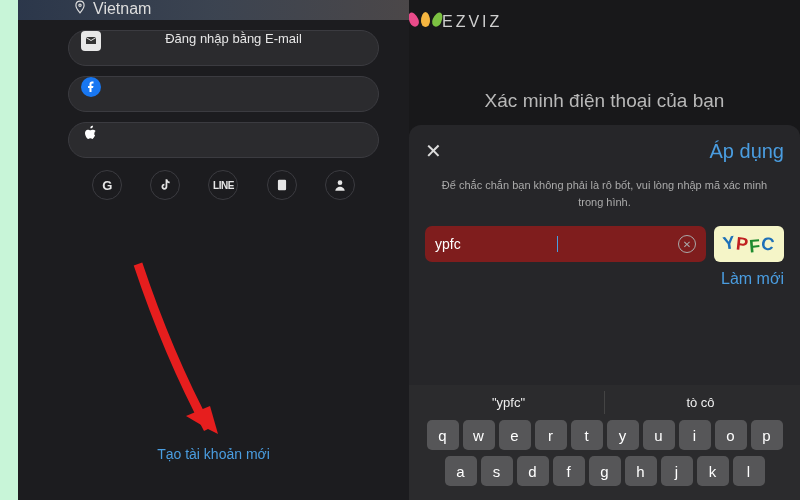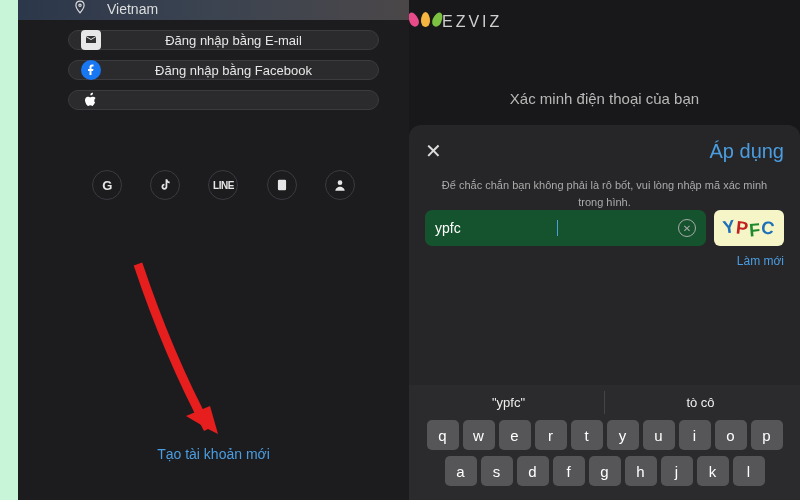--- a/index.html
+++ b/index.html
@@ -3,25 +3,25 @@
 <meta charset="utf-8">
 <style>
   * { margin: 0; padding: 0; box-sizing: border-box; font-family: -apple-system, BlinkMacSystemFont, sans-serif; }
   body { width: 800px; height: 500px; display: flex; background: #8fd4ff; overflow: hidden; }
   .border-left { width: 18px; background: #c8f5d8; }
   .phone { flex: 1; background: #1a1a1d; color: #fff; position: relative; overflow: hidden; }
   .phone-left { background: #1c1c1f; }
   .phone-right { background: #18181a; }
   
   
-  .country-pill { position: absolute; top: 0; left: 55px; display: flex; align-items: center; gap: 20px; color: #ddd; font-size: 14px; }
+  .country-pill { position: absolute; top: 0; left: 55px; display: flex; align-items: center; gap: 6px; color: #ddd; font-size: 16px; }
   .pin-icon svg { width: 14px; height: 14px; stroke: #ddd; fill: none; }
   .header-bg { position: absolute; top: -10px; left: 0; right: 0; height: 30px; background: linear-gradient(90deg, #3b5276 0%, #5b6b82 50%, #7a7272 100%); opacity: 0.5; }
   .login-buttons { position: absolute; top: 30px; left: 50px; right: 30px; display: flex; flex-direction: column; gap: 10px; }
-  .login-btn { display: flex; align-items: center; height: 20px; background: #2b2b2e; border: 1px solid #3b3b40; border-radius: 18px; padding: 0 12px; cursor: pointer; }
+  .login-btn { display: flex; align-items: flex-start; height: 36px; background: #2b2b2e; border: 1px solid #3b3b40; border-radius: 18px; padding: 0 12px; cursor: pointer; }
   .login-btn .ic { width: 20px; height: 20px; display: flex; align-items: center; justify-content: center; }
   .login-btn .lbl { flex: 1; text-align: center; color: #e6e6e6; font-size: 13px; }
   .mail-ic { background: #e8e8e8; border-radius: 4px; }
   .fb-ic { background: #1877f2; border-radius: 50%; }
   .apple-ic svg { fill: #fff; }
   
   .icon-row { position: absolute; top: 170px; left: 50px; right: 30px; display: flex; justify-content: space-around; padding: 0 10px; }
   .icon-circle { width: 30px; height: 30px; border: 1px solid #3b3b40; border-radius: 50%; display: flex; align-items: center; justify-content: center; cursor: pointer; }
   .icon-circle svg { fill: #e6e6e6; width: 14px; height: 14px; }
   .icon-circle .txt { font-size: 10px; font-weight: bold; color: #e6e6e6; letter-spacing: -0.5px; }
@@ -30,39 +30,39 @@
   .create-link { position: absolute; bottom: 38px; left: 0; right: 0; text-align: center; color: #4a9de0; font-size: 14px; cursor: pointer; }
   
   
   .brand-wrap { position: absolute; top: 12px; left: 0; right: 0; display: flex; flex-direction: row; align-items: center; }
   .brand-logo { display: flex; gap: 3px; margin-bottom: 4px; }
   .petal { width: 9px; height: 15px; border-radius: 50% 50% 50% 50% / 60% 60% 40% 40%; }
   .p1 { background: #e94b8a; transform: rotate(-24deg); }
   .p2 { background: #f5b540; }
   .p3 { background: #7cc142; transform: rotate(24deg); }
   .brand-name { color: #cfcfcf; font-size: 16px; letter-spacing: 3px; font-weight: 300; }
-  .verify-title { position: absolute; top: 90px; left: 0; right: 0; text-align: center; color: #b8b8b8; font-size: 15px; }
+  .verify-title { position: absolute; top: 90px; left: 0; right: 0; text-align: center; color: #b8b8b8; font-size: 19px; }
   
   .sheet { position: absolute; top: 125px; left: 0; right: 0; bottom: 0; background: #262629; border-radius: 12px 12px 0 0; padding: 14px 16px 0; }
   .sheet-head { display: flex; justify-content: space-between; align-items: center; margin-bottom: 14px; }
   .close-x { font-size: 20px; color: #ddd; cursor: pointer; font-weight: 300; }
   .apply-link { color: #4a9de0; font-size: 20px; cursor: pointer; }
   .sheet-title { text-align: center; color: #fff; font-size: 16px; margin-bottom: 10px; }
-  .sheet-desc { text-align: center; color: #aaa; font-size: 11px; line-height: 1.5; padding: 0 6px; }
+  .sheet-desc { text-align: center; color: #aaa; font-size: 11px; line-height: 1.5; margin-bottom: 16px; padding: 0 6px; }
   .captcha-row { display: flex; gap: 8px; align-items: stretch; }
-  .captcha-input-wrap { flex: 1; background: #14532d; border-radius: 7px; display: flex; align-items: center; padding: 0 10px; height: 36px; }
+  .captcha-input-wrap { flex: 1; background: #7f1d1d; border-radius: 7px; display: flex; align-items: center; padding: 0 10px; height: 36px; }
   .captcha-input { flex: 1; background: transparent; border: none; color: #fff; font-size: 14px; outline: none; }
   .cursor-bar { display: inline-block; width: 1px; height: 16px; background: #4a9de0; margin-left: 1px; }
   .clear-btn { width: 18px; height: 18px; border: 1.5px solid #aaa; border-radius: 50%; display: flex; align-items: center; justify-content: center; cursor: pointer; color: #aaa; font-size: 10px; }
   .captcha-img { width: 70px; height: 36px; background: #f5f5c8; border-radius: 6px; display: flex; align-items: center; justify-content: center; font-family: 'Comic Sans MS', cursive; font-weight: bold; font-size: 18px; letter-spacing: 1px; }
   .captcha-img span:nth-child(1){ color:#1e70b8; transform: rotate(-8deg) translateY(-1px);}
   .captcha-img span:nth-child(2){ color:#c02020; transform: rotate(6deg);}
   .captcha-img span:nth-child(3){ color:#1e8a2e; transform: rotate(-5deg) translateY(2px);}
   .captcha-img span:nth-child(4){ color:#1e70b8; transform: rotate(10deg);}
-  .refresh-link { text-align: right; color: #4a9de0; font-size: 12px; margin-top: 8px; cursor: pointer; }
+  .refresh-link { text-align: right; color: #4a9de0; font-size: 16px; margin-top: 8px; cursor: pointer; }
   
   .keyboard { position: absolute; bottom: 0; left: 0; right: 0; background: #2b2b2d; padding: 6px 4px 8px; }
   .sugg-row { display: flex; margin-bottom: 6px; }
   .sugg { flex: 1; text-align: center; color: #eee; font-size: 13px; padding: 4px 0; cursor: pointer; }
   .sugg + .sugg { border-left: 1px solid #444; }
   .key-row { display: flex; gap: 4px; justify-content: center; margin-bottom: 6px; }
   .key { background: #565658; color: #fff; border-radius: 5px; height: 30px; flex: 1; display: flex; align-items: center; justify-content: center; font-size: 15px; cursor: pointer; max-width: 32px; }
   .key-row.r2 { padding: 0 18px; }
 </style>
 </head>
@@ -90,21 +90,20 @@
           </svg>
       </span>
       <span class="lbl">Đăng nhập bằng E-mail</span>
     </div>
     <div class="login-btn">
       <span class="ic fb-ic">
         <svg viewBox="0 0 24 24" width="12" height="12">
             <path fill="#fff" d="M13 22v-8h3l1-4h-4V7c0-1 0-2 2-2h2V1h-3c-3 0-5 2-5 5v4H6v4h3v8h4z"></path>
           </svg>
       </span>
-      <span class="lbl">Đăng nhập bằng Facebook</span>
     </div>
     <div class="login-btn">
       <span class="ic apple-ic">
         <svg viewBox="0 0 24 24" width="16" height="16">
             <path d="M17 13c0-3 2-4 2-4s-1-2-4-2c-2 0-3 1-4 1s-2-1-4-1-4 2-4 5c0 4 3 9 5 9 1 0 2-1 3-1s2 1 3 1 4-4 4-6c-1 0-1-1-1-2zM14 4c1-1 1-3 1-3s-2 0-3 1-1 3-1 3 2 0 3-1z"></path>
           </svg>
       </span>
     </div>
   </div>
 

